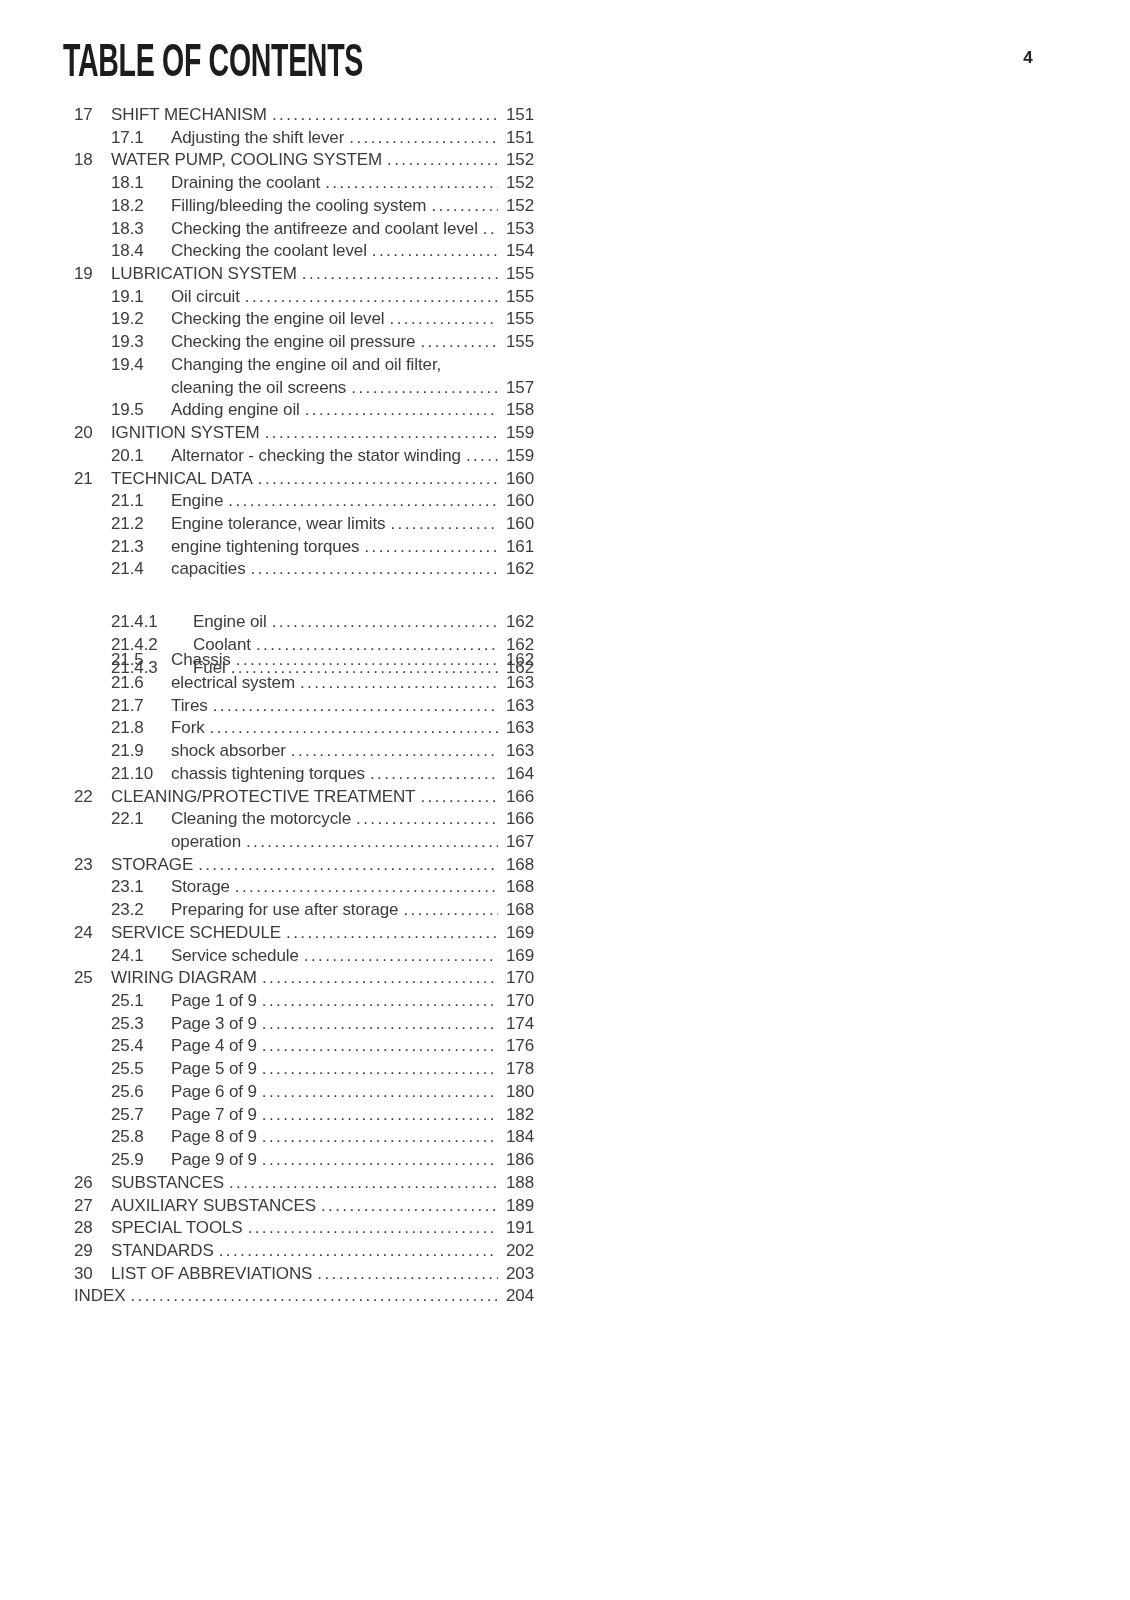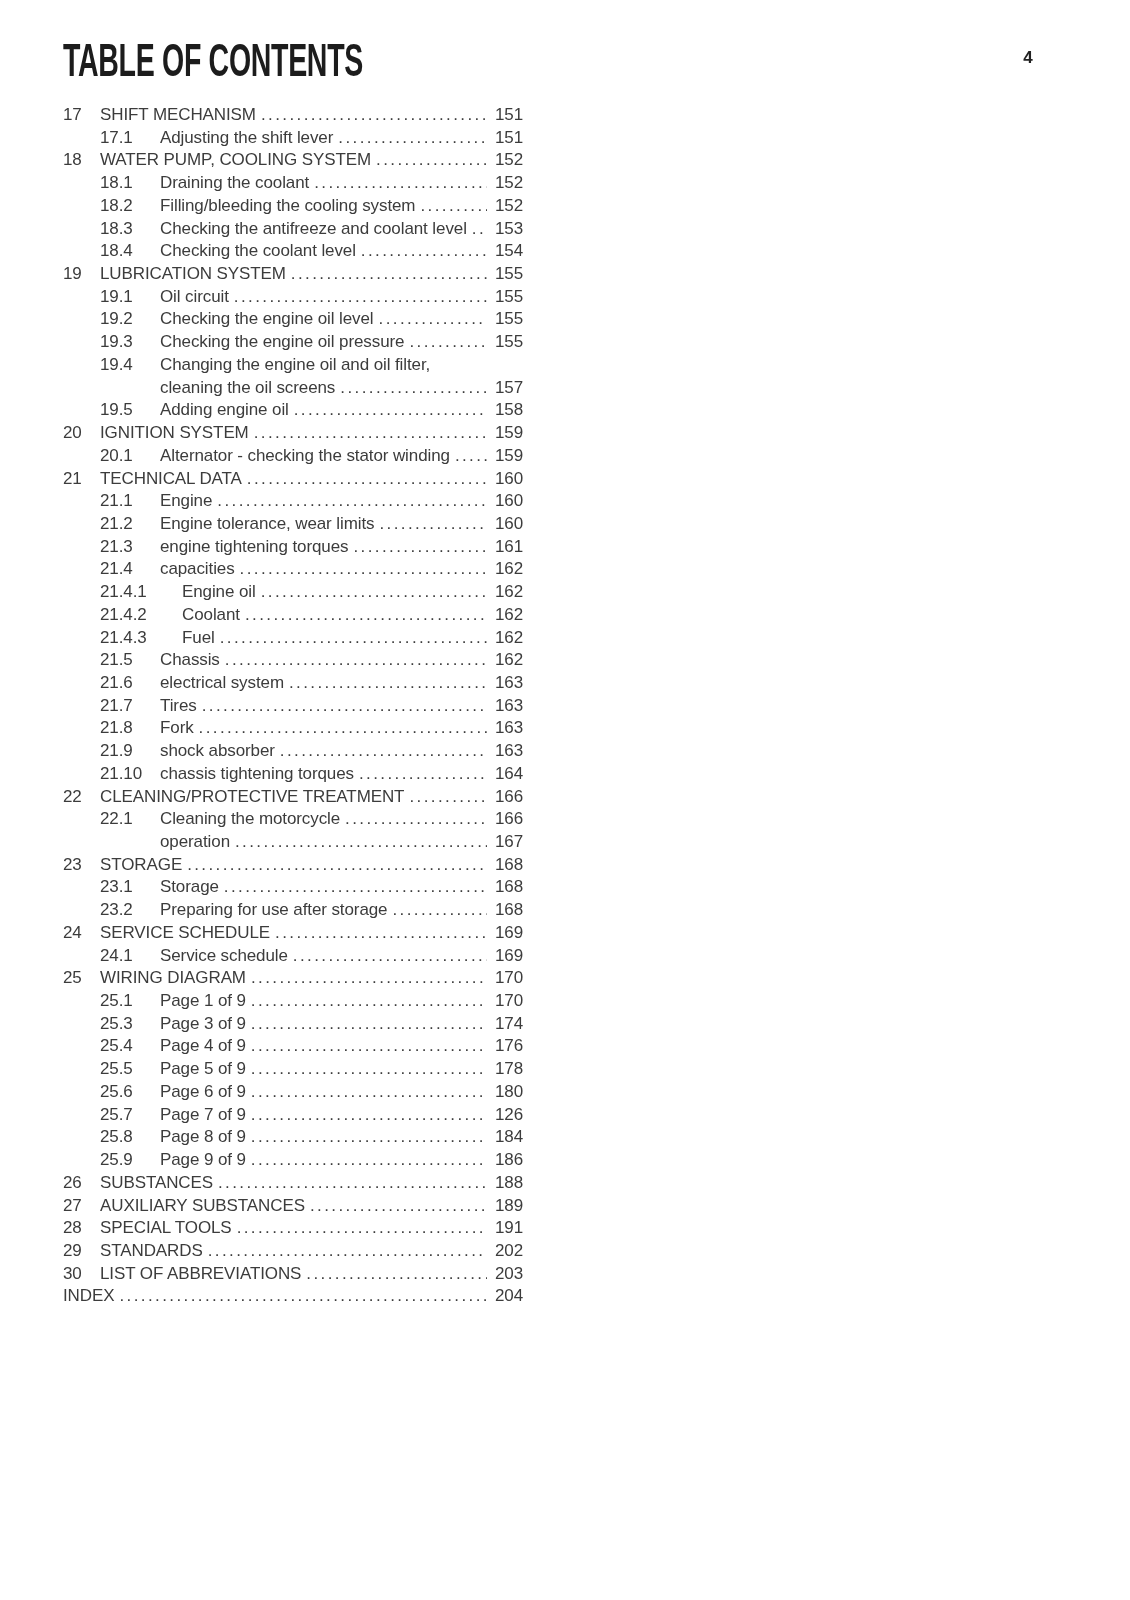--- a/index.html
+++ b/index.html
@@ -18,33 +18,33 @@
     letter-spacing: -0.5px; white-space: nowrap;
     display: inline-block;
     transform: scaleX(0.62); transform-origin: 0 0;
   }
   .page-num {
     position: absolute; left: 1008px; top: 48px; width: 40px;
     font-size: 17px; font-weight: 700; color: #222;
     text-align: center;
   }
   .toc {
-    position: absolute; left: 63px; top: 104px; width: 474px;
+    position: absolute; left: 74px; top: 104px; width: 474px;
     color: #3c3c3c;
   }
   .row {
     display: flex; align-items: baseline;
     height: 22.72px; line-height: 22.72px;
     font-size: 17px; letter-spacing: -0.1px;
     white-space: nowrap;
   }
   .num { flex: 0 0 auto; }
   .lvl1 .num { width: 37px; }
   .lvl2 { padding-left: 37px; } .lvl2 .num { width: 60px; }
-  .lvl3 { padding-left: 37px; } .lvl3 .num { width: 82px; }
+  .lvl3 { padding-left: 37px; } .lvl3 .num { width: 82px; margin-top: 30px; }
   .lvl0 .num { width: 0; }
   .title { flex: 0 0 auto; }
   .leader {
     flex: 1 1 auto; overflow: hidden; white-space: nowrap;
     margin: 0 8px 0 5px; min-width: 0;
     letter-spacing: 2.4px; color: #3c3c3c;
   }
   .leader::after {
     content: "...................................................................................................";
   }
@@ -321,21 +321,21 @@
     <div class="row lvl2">
     <span class="num">25.6</span>
     <span class="title">Page 6 of 9</span>
     <span class="leader"></span>
     <span class="pg">180</span>
   </div>
     <div class="row lvl2">
     <span class="num">25.7</span>
     <span class="title">Page 7 of 9</span>
     <span class="leader"></span>
-    <span class="pg">126</span>
+    <span class="pg">182</span>
   </div>
     <div class="row lvl2">
     <span class="num">25.8</span>
     <span class="title">Page 8 of 9</span>
     <span class="leader"></span>
     <span class="pg">184</span>
   </div>
     <div class="row lvl2">
     <span class="num">25.9</span>
     <span class="title">Page 9 of 9</span>

